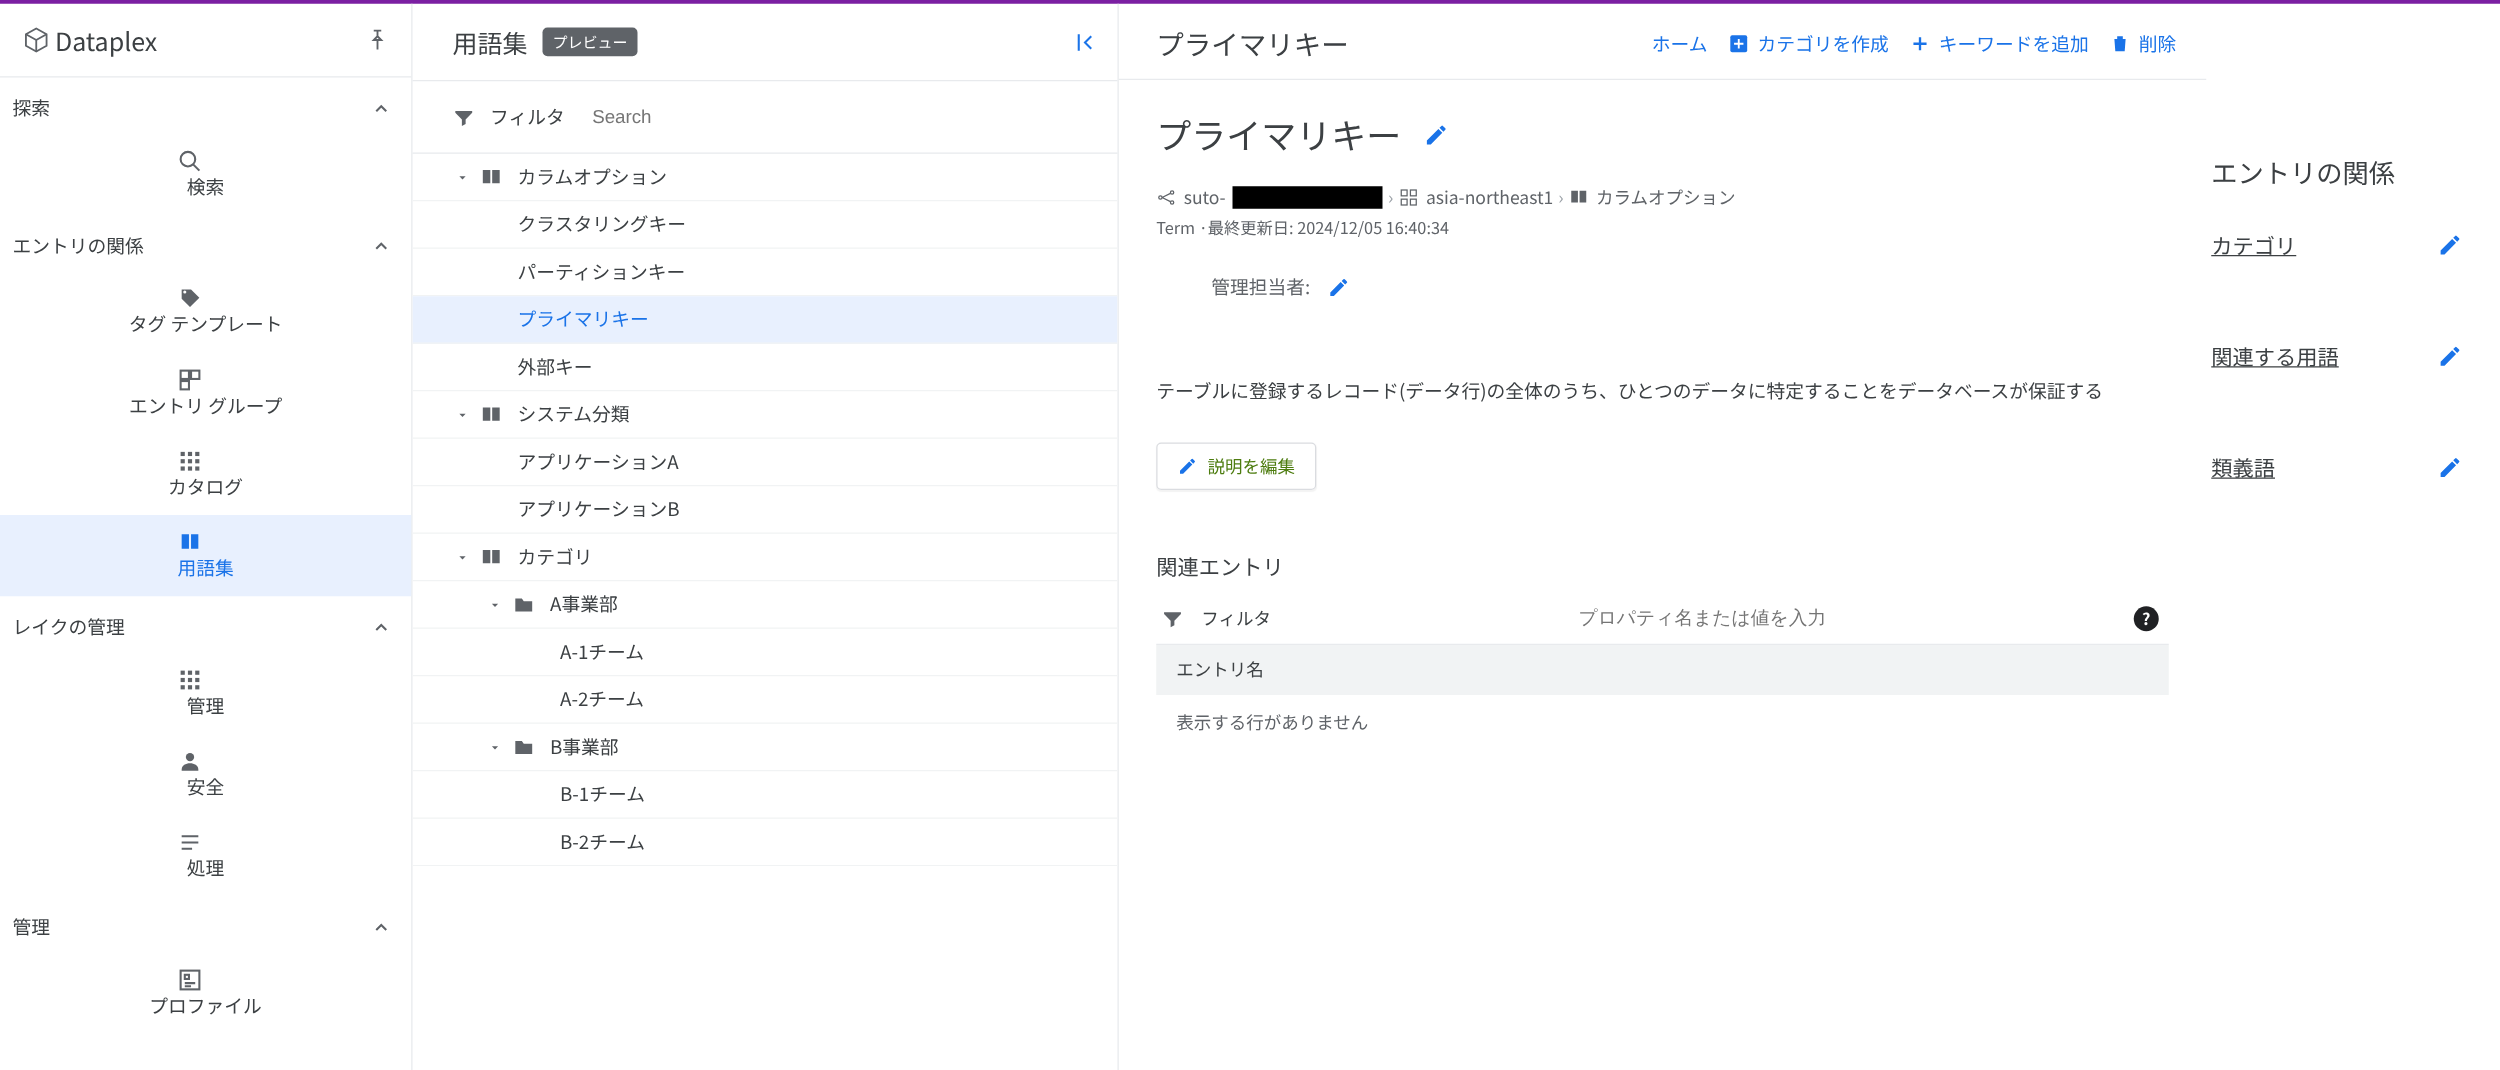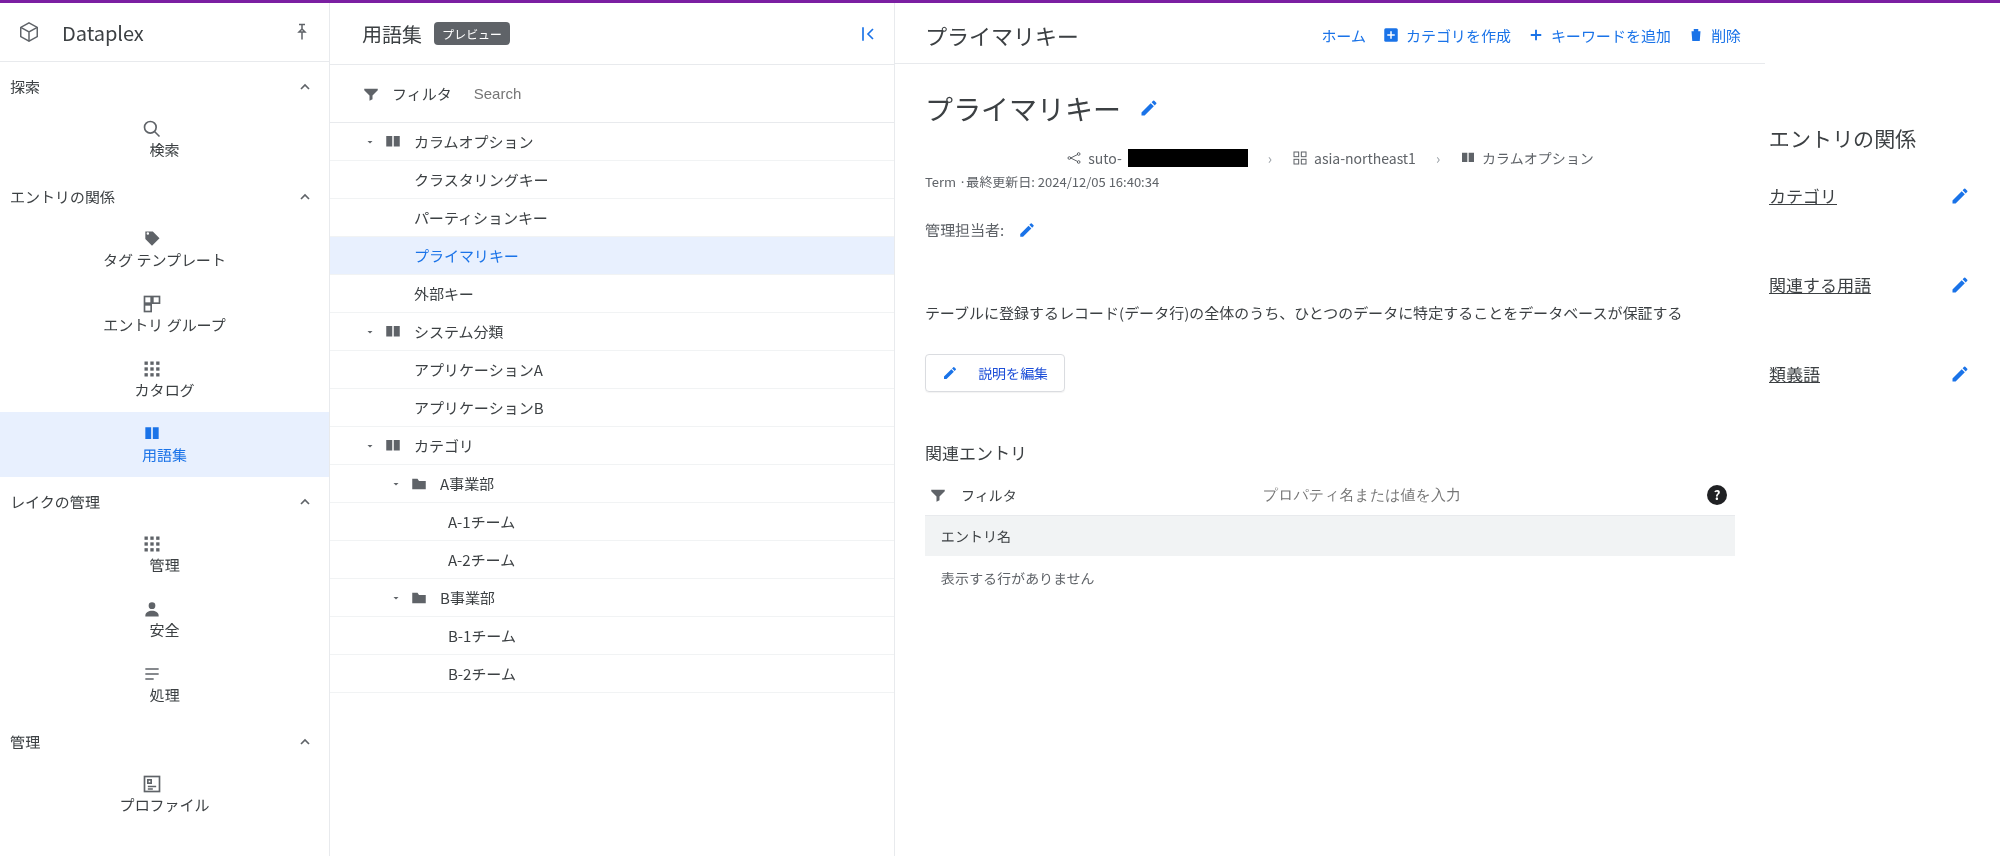--- a/index.html
+++ b/index.html
@@ -26,21 +26,21 @@
 .sidebar-header {
   display: flex;
   align-items: center;
   padding: 14px 18px 14px 14px;
   border-bottom: 1px solid #e8eaed;
 }
 .product-logo {
   width: 30px; height: 30px;
   display:flex; align-items:center; justify-content:center;
 }
-.product-name { font-size: 20px; color:#3c4043; margin-left: 18px; flex:1; }
+.product-name { font-size: 20px; color:#3c4043; flex:1; }
 .pin-btn { color:#5f6368; cursor:pointer; }
 .nav-section-header {
   display:flex; align-items:center; justify-content:space-between;
   padding: 14px 16px 10px 10px;
   font-size: 15px; color:#3c4043;
 }
 .nav-item {
   display:flex; align-items:center;
   padding: 12px 16px 12px 16px;
   font-size: 15px; color:#3c4043;
@@ -100,32 +100,32 @@
   padding: 16px 24px 12px 30px;
   border-bottom: 1px solid #e8eaed;
 }
 .detail-title-top { font-size: 22px; color:#3c4043; margin-right: 40px;}
 .hdr-actions { display:flex; gap: 16px; margin-left:auto;}
 .hdr-actions .act { color:#1a73e8; font-size:15px; cursor:pointer; display:flex; align-items:center; gap:6px;}
 .detail-body { padding: 24px 30px 0 30px; }
 .title-row { display:flex; align-items:center; gap: 18px;}
 .big-title { font-size: 28px; color:#3c4043; }
 .edit-pen { color:#1a73e8; cursor:pointer; }
-.breadcrumb { display:flex; align-items:center; gap:20px; margin-top: 20px; font-size:14px; color:#5f6368; flex-wrap:wrap;justify-content:center;}
+.breadcrumb { display:flex; align-items:center; gap:4px; margin-top: 20px; font-size:14px; color:#5f6368; flex-wrap:wrap;}
 .breadcrumb .crumb { display:flex; align-items:center; gap:6px;}
 .breadcrumb .sep { color:#9aa0a6; }
 .redact { display:inline-block; width:120px; height:18px; background:#000; }
 .meta-line { font-size:13px; color:#5f6368; margin-top:4px; }
-.manager-row { margin-top: 28px; font-size:15px; color:#5f6368; display:flex; align-items:center; gap:14px;}
+.manager-row { margin-top: 28px; font-size:15px; color:#5f6368; display:flex; align-items:center; gap:14px;margin-left:44px;}
 .desc { margin-top: 60px; font-size:15px; color:#3c4043; line-height:1.7; max-width: 820px;}
 .edit-desc-btn {
   margin-top: 28px;
-  display:inline-flex; align-items:center; gap:20px;
+  display:inline-flex; align-items:center; gap:8px;
   border:1px solid #dadce0; border-radius:4px;
-  padding: 8px 16px; font-size:14px; color:#1d4ed8;
+  padding: 8px 16px; font-size:14px; color:#4d7c0f;
   cursor:pointer; box-shadow: 0 1px 1px rgba(0,0,0,0.05);
 }
 .section-title { font-size: 17px; color:#3c4043; margin-top: 48px;}
 .entry-filter {
   margin-top: 16px;
   display:flex; align-items:center; gap: 14px;
   border-bottom: 1px solid #e8eaed;
   padding: 4px 8px 10px 4px;
   max-width: 810px;
 }

